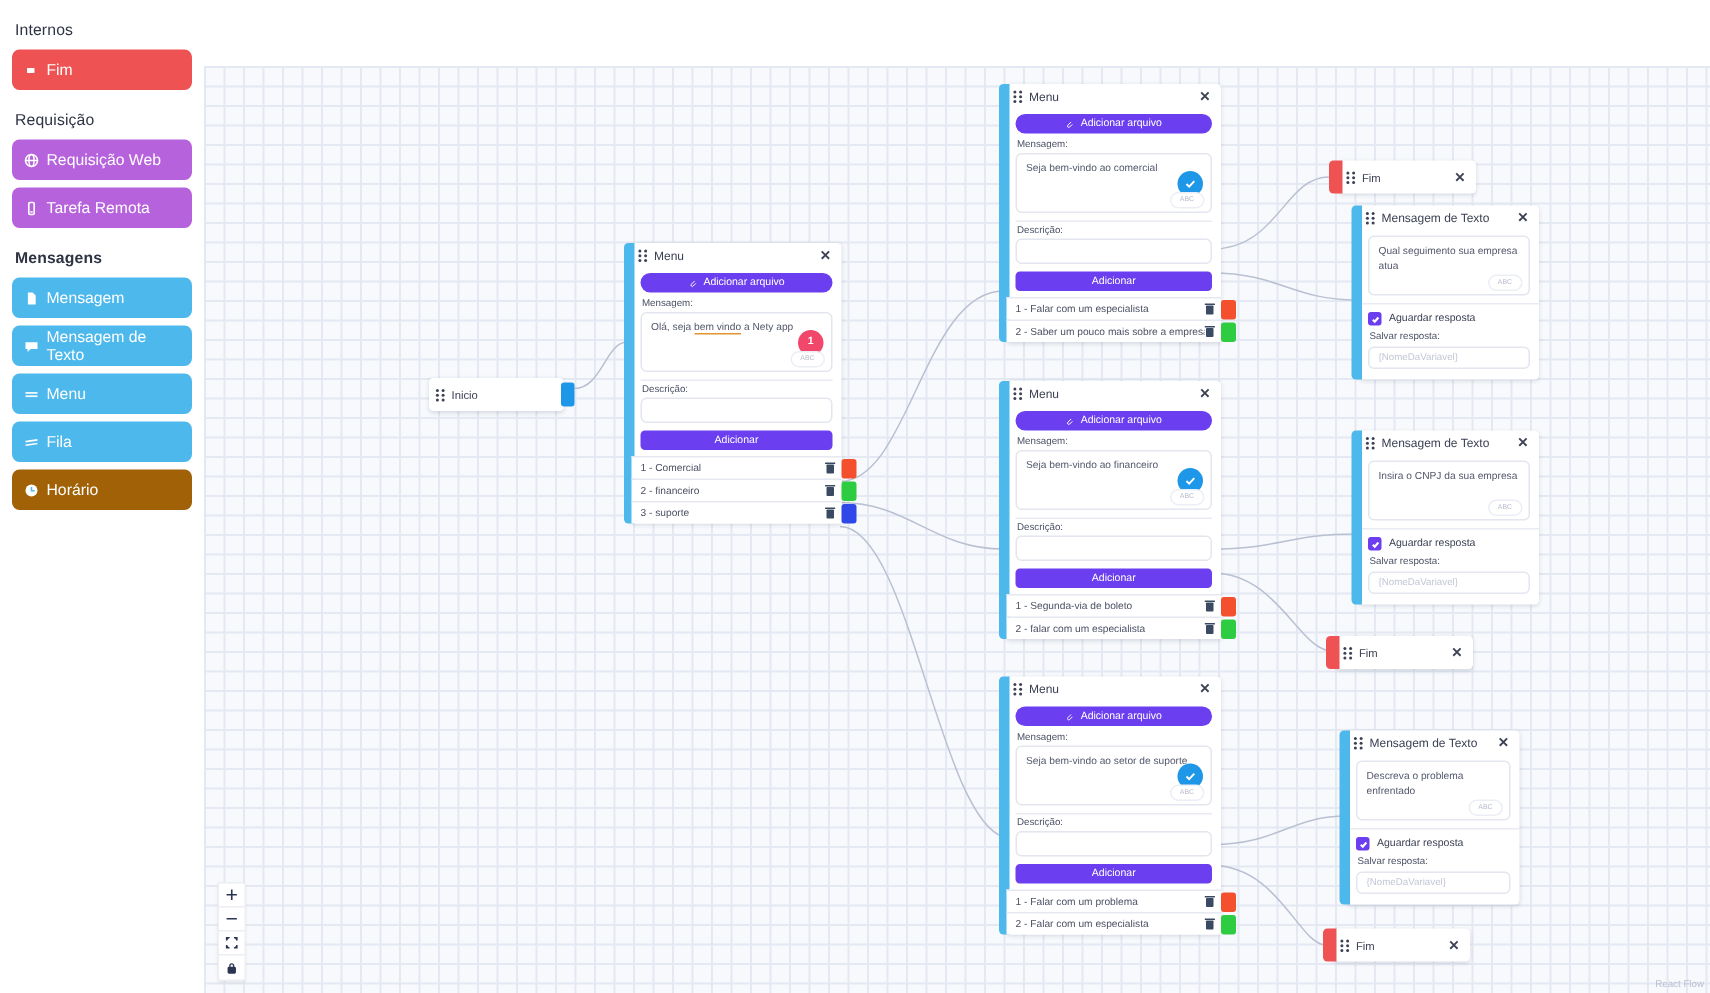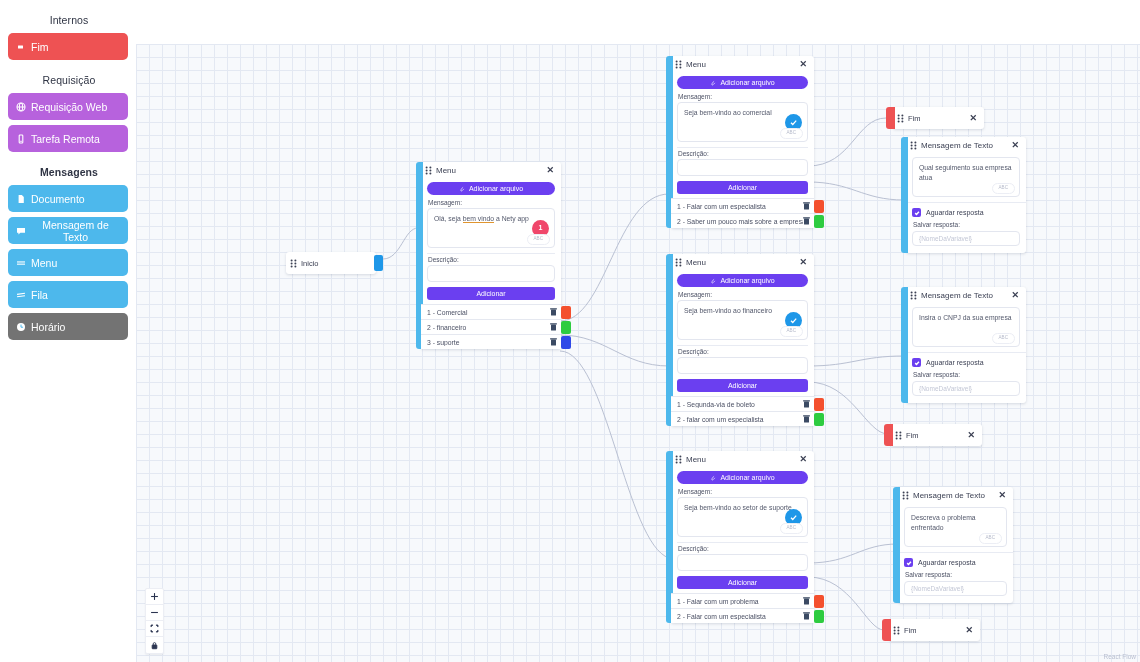--- a/index.html
+++ b/index.html
@@ -12,21 +12,20 @@
   }
   #app { position: relative; width: 1140px; height: 662px; }
 
   
   #sidebar {
     position: absolute; left: 0; top: 0;
     width: 136px; height: 662px;
     background: #ffffff;
     padding: 14px 8px 0 8px;
     z-index: 40;
-    text-align: center;
   }
   .side-group-title {
     font-size: 10.5px; color: #2f3444; font-weight: 400;
     margin: 0 0 7px 2px; letter-spacing: .1px;
   }
   .side-group-title.bold { font-weight: 700; }
   .side-btn {
     display: flex; align-items: center; gap: 5px;
     height: 27px; border-radius: 5px;
     padding: 0 8px; margin-bottom: 5px;
@@ -225,21 +224,21 @@
 
     <div class="side-gap"></div>
     <div class="side-group-title bold">Mensagens</div>
 
     <div class="side-btn" style="background:#4db8ec">
       <span class="sicon">
         <svg viewBox="0 0 10 10">
             <path d="M2.6 1h3.2l2 2v6h-5.2z"></path>
           </svg>
       </span>
-      <span>Documento</span>
+      <span>Mensagem</span>
     </div>
     <div class="side-btn" style="background:#4db8ec">
       <span class="sicon">
         <svg viewBox="0 0 10 10">
             <path d="M1 2.1h8v4.6h-4.6l-2 1.9v-1.9h-1.4z"></path>
           </svg>
       </span>
       <span>Mensagem de Texto</span>
     </div>
     <div class="side-btn" style="background:#4db8ec">
@@ -253,21 +252,21 @@
     </div>
     <div class="side-btn" style="background:#4db8ec">
       <span class="sicon">
         <svg viewBox="0 0 10 10">
             <rect x="1" y="3.3" width="8" height="1.1" transform="rotate(-8 5 3.8)"></rect>
             <rect x="1" y="5.7" width="8" height="1.1" transform="rotate(-8 5 6.2)"></rect>
           </svg>
       </span>
       <span>Fila</span>
     </div>
-    <div class="side-btn" style="background:#737373">
+    <div class="side-btn" style="background:#a16207">
       <span class="sicon">
         <svg viewBox="0 0 10 10">
             <circle cx="5" cy="5" r="4"></circle>
             <path d="M5 2.6v2.6h2.1" stroke="#4db8ec" stroke-width="1" fill="none"></path>
           </svg>
       </span>
       <span>Horário</span>
     </div>
   </div>
 

